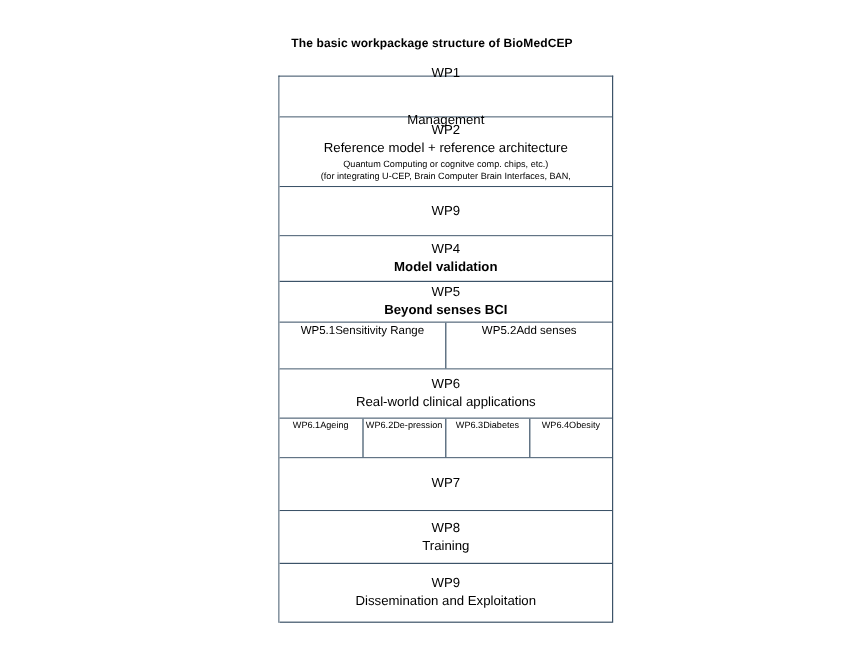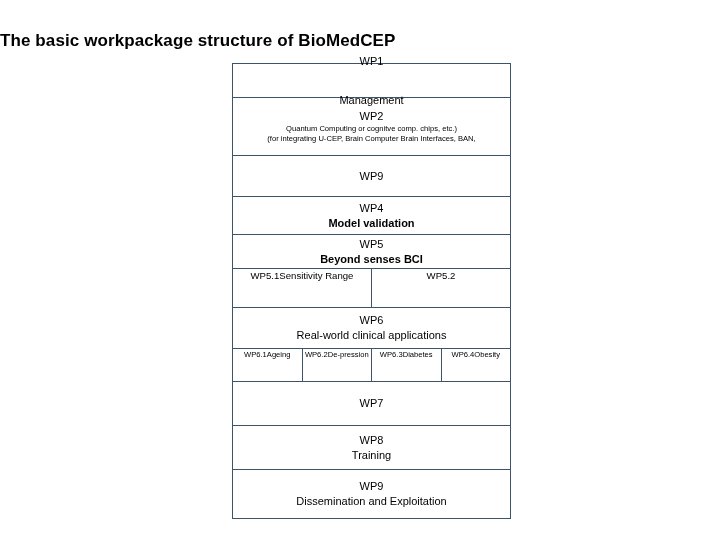--- a/index.html
+++ b/index.html
@@ -14,22 +14,22 @@
     font-family: "Liberation Sans", sans-serif;
     color: #000000;
     overflow: hidden;
   }
 
   #page-title {
     position: absolute;
     top: 31px;
     left: 0;
     width: 720px;
-    text-align: left;
-    font-size: 17px;
+    text-align: center;
+    font-size: 10px;
     font-weight: bold;
     letter-spacing: 0.1px;
   }
 
   #wp-structure {
     position: absolute;
     left: 232px;
     top: 63px;
     width: 279px;
     border: 1.6px solid #3c5368;
@@ -128,20 +128,21 @@
 
 <div id="wp-structure">
 
   <div class="wp-row" id="row-wp1">
     <span class="wp-code">WP1</span>
     <span class="wp-name">Management</span>
   </div>
 
   <div class="wp-row" id="row-wp2">
     <span class="wp-code">WP2</span>
+    <span class="wp-name">Reference model  + reference architecture</span>
     <span class="wp-note">Quantum Computing or cognitve comp. chips, etc.)</span>
     <span class="wp-note">(for integrating U-CEP, Brain Computer Brain Interfaces, BAN,</span>
   </div>
 
   <div class="wp-row" id="row-wp3">
     <span class="wp-code">WP9</span>
   </div>
 
   <div class="wp-row" id="row-wp4">
     <span class="wp-code">WP4</span>
@@ -153,20 +154,21 @@
     <span class="wp-name bold">Beyond senses BCI</span>
   </div>
 
   <div class="wp-split" id="row-wp5-subs">
     <div class="wp-cell">
       <span class="sub-code">WP5.1</span>
       <span class="sub-name">Sensitivity Range</span>
     </div>
     <div class="wp-cell">
       <span class="sub-code">WP5.2</span>
+      <span class="sub-name">Add senses</span>
     </div>
   </div>
 
   <div class="wp-row" id="row-wp6">
     <span class="wp-code">WP6</span>
     <span class="wp-name">Real-world clinical applications</span>
   </div>
 
   <div class="wp-split" id="row-wp6-subs">
     <div class="wp-cell">

